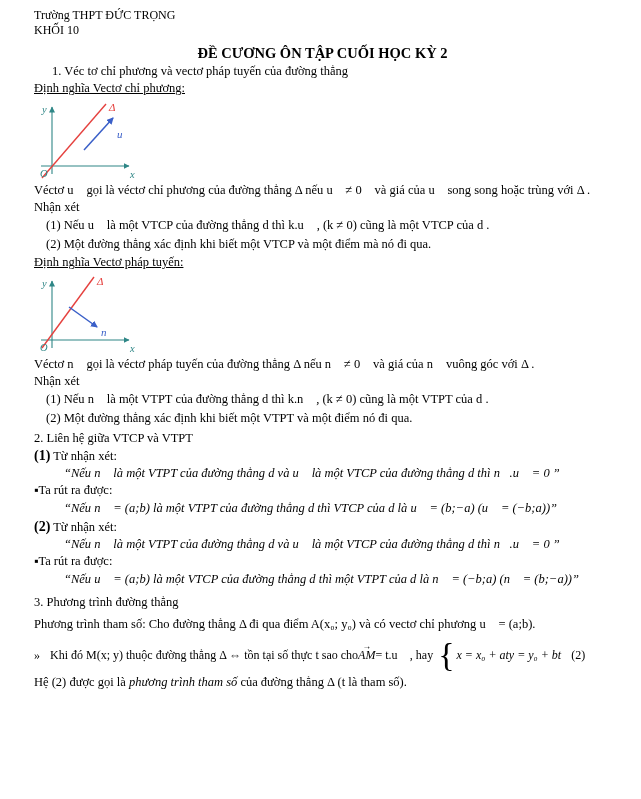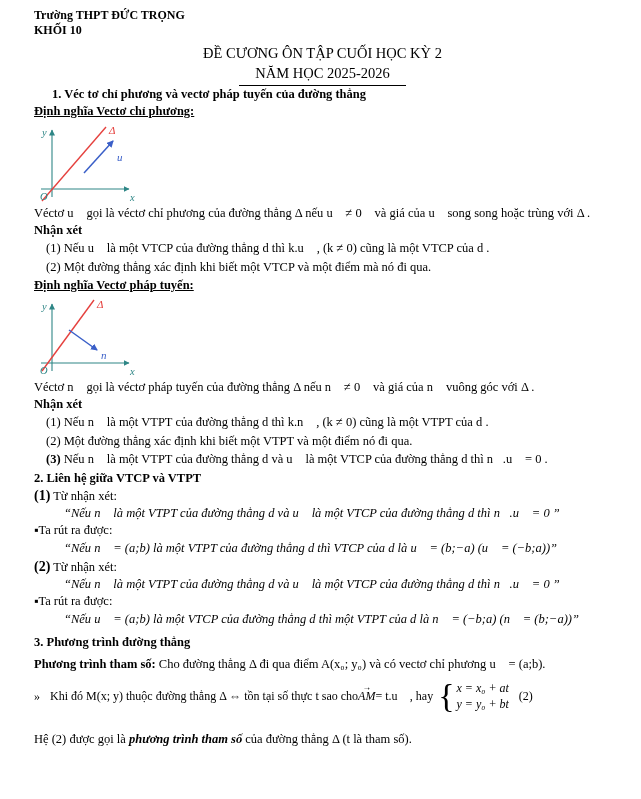--- a/index.html
+++ b/index.html
@@ -4,59 +4,58 @@
 <style>
   html,body{margin:0;padding:0;background:#fff;}
   .page{
     width:641px;height:799px;box-sizing:border-box;
     padding:8px 30px 10px 34px;
     font-family:"Liberation Serif","DejaVu Serif",serif;
     font-size:12.5px;color:#000;line-height:17px;
     overflow:hidden;background:#fff;position:relative;
   }
   .p{margin:0;}
-  .b{font-weight:bold;}
+  .b{font-weight:normal;}
   .i{font-style:italic;}
   .ul{text-decoration:underline;}
   .sm{font-size:12px;line-height:15px;}
   .center{text-align:center;margin-top:6px;}
-  .title{font-size:14.5px;font-weight:normal;line-height:19px;}
+  .title{font-size:14.5px;font-weight:bold;line-height:19px;}
   .subtitle-wrap{margin-top:1px;}
   .subtitle{display:inline-block;border-bottom:1.4px solid #000;padding:0 16px 2px;}
   .sec{margin-top:3px;}
   .ind1{padding-left:18px;}
   .ind2{padding-left:12px;}
   .indq{padding-left:30px;font-style:italic;}
   .num{font-weight:bold;font-size:14px;}
   .figure{margin:3px 0 2px 2px;height:80px;}
   .figlab{font:italic 10.5px "Liberation Serif","DejaVu Serif",serif;fill:#2e8686;}
   .figlab-red{font:italic 11px "Liberation Serif","DejaVu Serif",serif;fill:#e5413e;}
   .figlab-blue{font:italic 11px "Liberation Serif","DejaVu Serif",serif;fill:#3a5fc8;}
   .oarr{position:relative;display:inline-block;font-style:italic;}
   .oarr::after{content:"\2192";position:absolute;left:50%;transform:translateX(-50%);top:-0.95em;font-size:0.72em;}
   .mrow{display:flex;align-items:center;font-size:12px;white-space:nowrap;margin-top:6px;}
   .mrow .marker{padding-right:10px;}
   .system{display:inline-flex;align-items:center;margin-left:5px;}
   .brace{font-size:34px;font-weight:400;line-height:30px;margin-right:2px;}
-  .syscol{display:inline-flex;flex-direction:column;font-style:italic;line-height:16px;align-items:center;}
+  .syscol{display:inline-flex;flex-direction:row;font-style:italic;line-height:16px;align-items:center;}
   .eq-num{margin-left:10px;}
-  .closing{margin-top:19px;}
+  .closing{margin-top:4px;}
   .gap-top{margin-top:2px;}
 </style>
 </head>
 <body>
 
 <div class="page">
 
   <p class="p b sm">Trường THPT ĐỨC TRỌNG</p>
   <p class="p b sm">KHỐI 10</p>
 
   <div class="center">
     <p class="p title">ĐỀ CƯƠNG ÔN TẬP CUỐI HỌC KỲ 2</p>
-    <p class="p title subtitle-wrap"><span class="subtitle">NĂM HỌC 2025-2026</span></p>
   </div>
 
   <p class="p b ind1">1.  Véc tơ chỉ phương và vectơ pháp tuyến của đường thẳng</p>
   <p class="p b ul">Định nghĩa Vectơ chỉ phương:</p>
 
   <div class="figure">
     <svg width="104" height="80" viewBox="0 0 104 80">
       <defs>
         <marker id="f1ax" markerWidth="7" markerHeight="7" refX="5.5" refY="3" orient="auto" markerUnits="userSpaceOnUse">
             <path d="M0,0 L6,3 L0,6 Z" fill="#2e8686"></path>
@@ -103,21 +102,20 @@
       <text x="4" y="77" class="figlab">O</text>
       <text x="61" y="11" class="figlab-red">Δ</text>
       <text x="65" y="62" class="figlab-blue">n⃗</text>
     </svg>
   </div>
 
   <p class="p">Véctơ n⃗ gọi là véctơ pháp tuyến của đường thẳng Δ nếu n⃗ ≠ 0⃗ và giá của n⃗ vuông góc với Δ .</p>
   <p class="p b">Nhận xét</p>
   <p class="p ind2" style="line-height:19px">(1) Nếu n⃗ là một VTPT của đường thẳng d thì k.n⃗ , (k ≠ 0) cũng là một VTPT của d .</p>
   <p class="p ind2" style="line-height:19px">(2) Một đường thẳng xác định khi biết một VTPT và một điểm nó đi qua.</p>
-  <p class="p ind2"><span class="b">(3)</span><span> Nếu n⃗ là một VTPT của đường thẳng d và u⃗ là một VTCP của đường thẳng d thì n⃗.u⃗ = 0 .</span></p>
 
   <p class="p b gap-top">2. Liên hệ giữa VTCP và VTPT</p>
 
   <p class="p"><span class="num">(1)</span><span> Từ nhận xét:</span></p>
   <p class="p i indq">“Nếu n⃗ là một VTPT của đường thẳng d và u⃗ là một VTCP của đường thẳng d thì n⃗.u⃗ = 0 ”</p>
   <p class="p">▪Ta rút ra được:</p>
   <p class="p i indq" style="line-height:19px">“Nếu n⃗ = (a;b) là một VTPT của đường thẳng d thì VTCP của d là u⃗ = (b;−a) (u⃗ = (−b;a))”</p>
 
   <p class="p"><span class="num">(2)</span><span> Từ nhận xét:</span></p>
   <p class="p i indq">“Nếu n⃗ là một VTPT của đường thẳng d và u⃗ là một VTCP của đường thẳng d thì n⃗.u⃗ = 0 ”</p>

